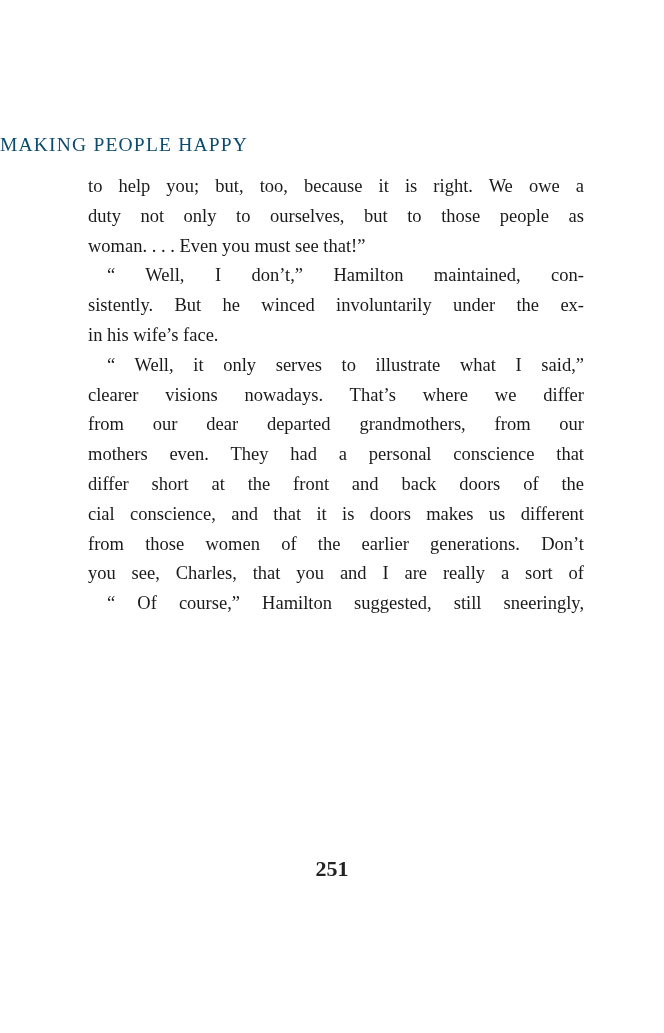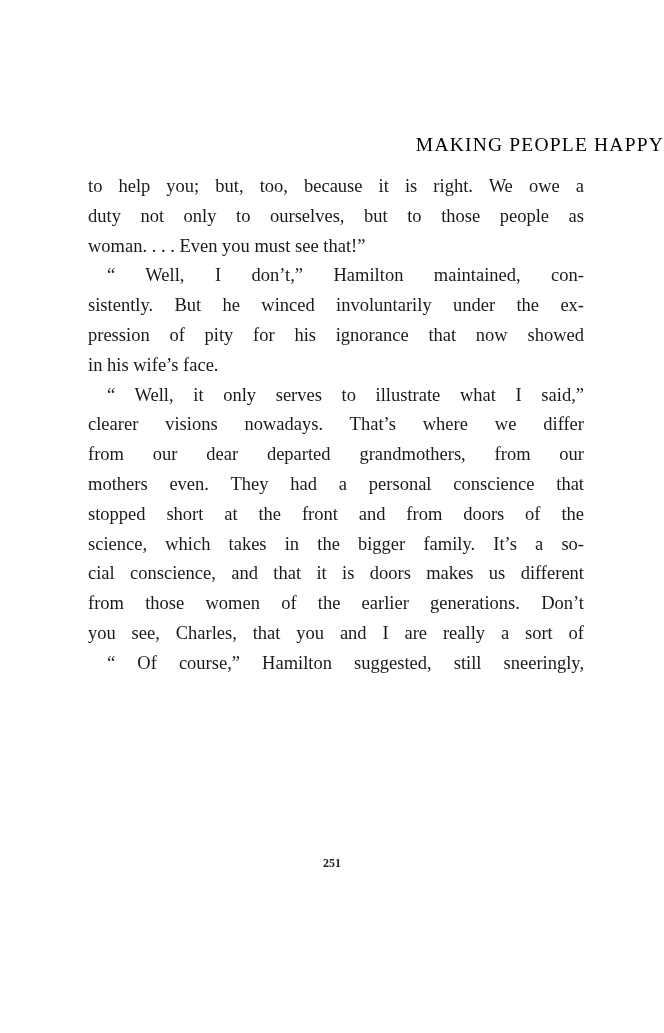--- a/index.html
+++ b/index.html
@@ -1,46 +1,44 @@
 <!DOCTYPE html>
 <html><head>
 <meta charset="utf-8">
 <style>
   html, body { margin: 0; padding: 0; background: #ffffff; }
   body { width: 664px; height: 1033px; position: relative; overflow: hidden; }
   .page { position: absolute; left: 0; top: 0; width: 664px; height: 1033px; background: #fff; color: #1a1a1a;
           font-family: "Liberation Serif", "DejaVu Serif", serif; }
-  .running-head { position: absolute; top: 134px; left: 0; width: 664px; text-align: right;
-          font-size: 19.5px; letter-spacing: 1.2px; color: #000000; }
+  .running-head { position: absolute; top: 134px; left: 0; width: 664px; text-align: left;
+          font-size: 19.5px; letter-spacing: 1.2px; color: #0c4a6e; }
   .body-text { position: absolute; left: 88px; top: 172px; width: 496px; }
   .line { height: 29.8px; line-height: 29.8px; font-size: 18.5px; white-space: nowrap;
           text-align: justify; text-align-last: justify; }
   .line.last { text-align-last: left; }
   .line.indent { padding-left: 19px; }
   .page-number { position: absolute; top: 856px; left: 0; width: 664px; text-align: center;
-          font-size: 12px; font-weight: bold; color: #222; }
+          font-size: 22px; font-weight: bold; color: #222; }
 </style>
 </head>
 <body>
 
 <div class="page">
   <div class="running-head">MAKING PEOPLE HAPPY</div>
   <div class="body-text">
     <div class="line">to help you; but, too, because it is right.  We owe a</div>
     <div class="line">duty not only to ourselves, but to those people as</div>
     <div class="line last">woman.   .   .   .   Even you must see that!”</div>
     <div class="line indent">“ Well, I don’t,” Hamilton maintained, con-</div>
     <div class="line">sistently.  But he winced involuntarily under the ex-</div>
-    <div class="line">pression of pity for his ignorance that now showed</div>
     <div class="line last">in his wife’s face.</div>
     <div class="line indent">“ Well, it only serves to illustrate what I said,”</div>
     <div class="line">clearer visions nowadays.  That’s where we differ</div>
     <div class="line">from our dear departed grandmothers, from our</div>
     <div class="line">mothers even.  They had a personal conscience that</div>
-    <div class="line">stopped short at the front and from doors of the</div>
-    <div class="line">science, which takes in the bigger family.  It’s a so-</div>
+    <div class="line">differ short at the front and back doors of the</div>
     <div class="line">cial conscience, and that it is doors makes us different</div>
     <div class="line">from those women of the earlier generations.  Don’t</div>
     <div class="line">you see, Charles, that you and I are really a sort of</div>
     <div class="line indent">“ Of course,” Hamilton suggested, still sneeringly,</div>
   </div>
   <div class="page-number">251</div>
 </div>
 
 </body></html>

